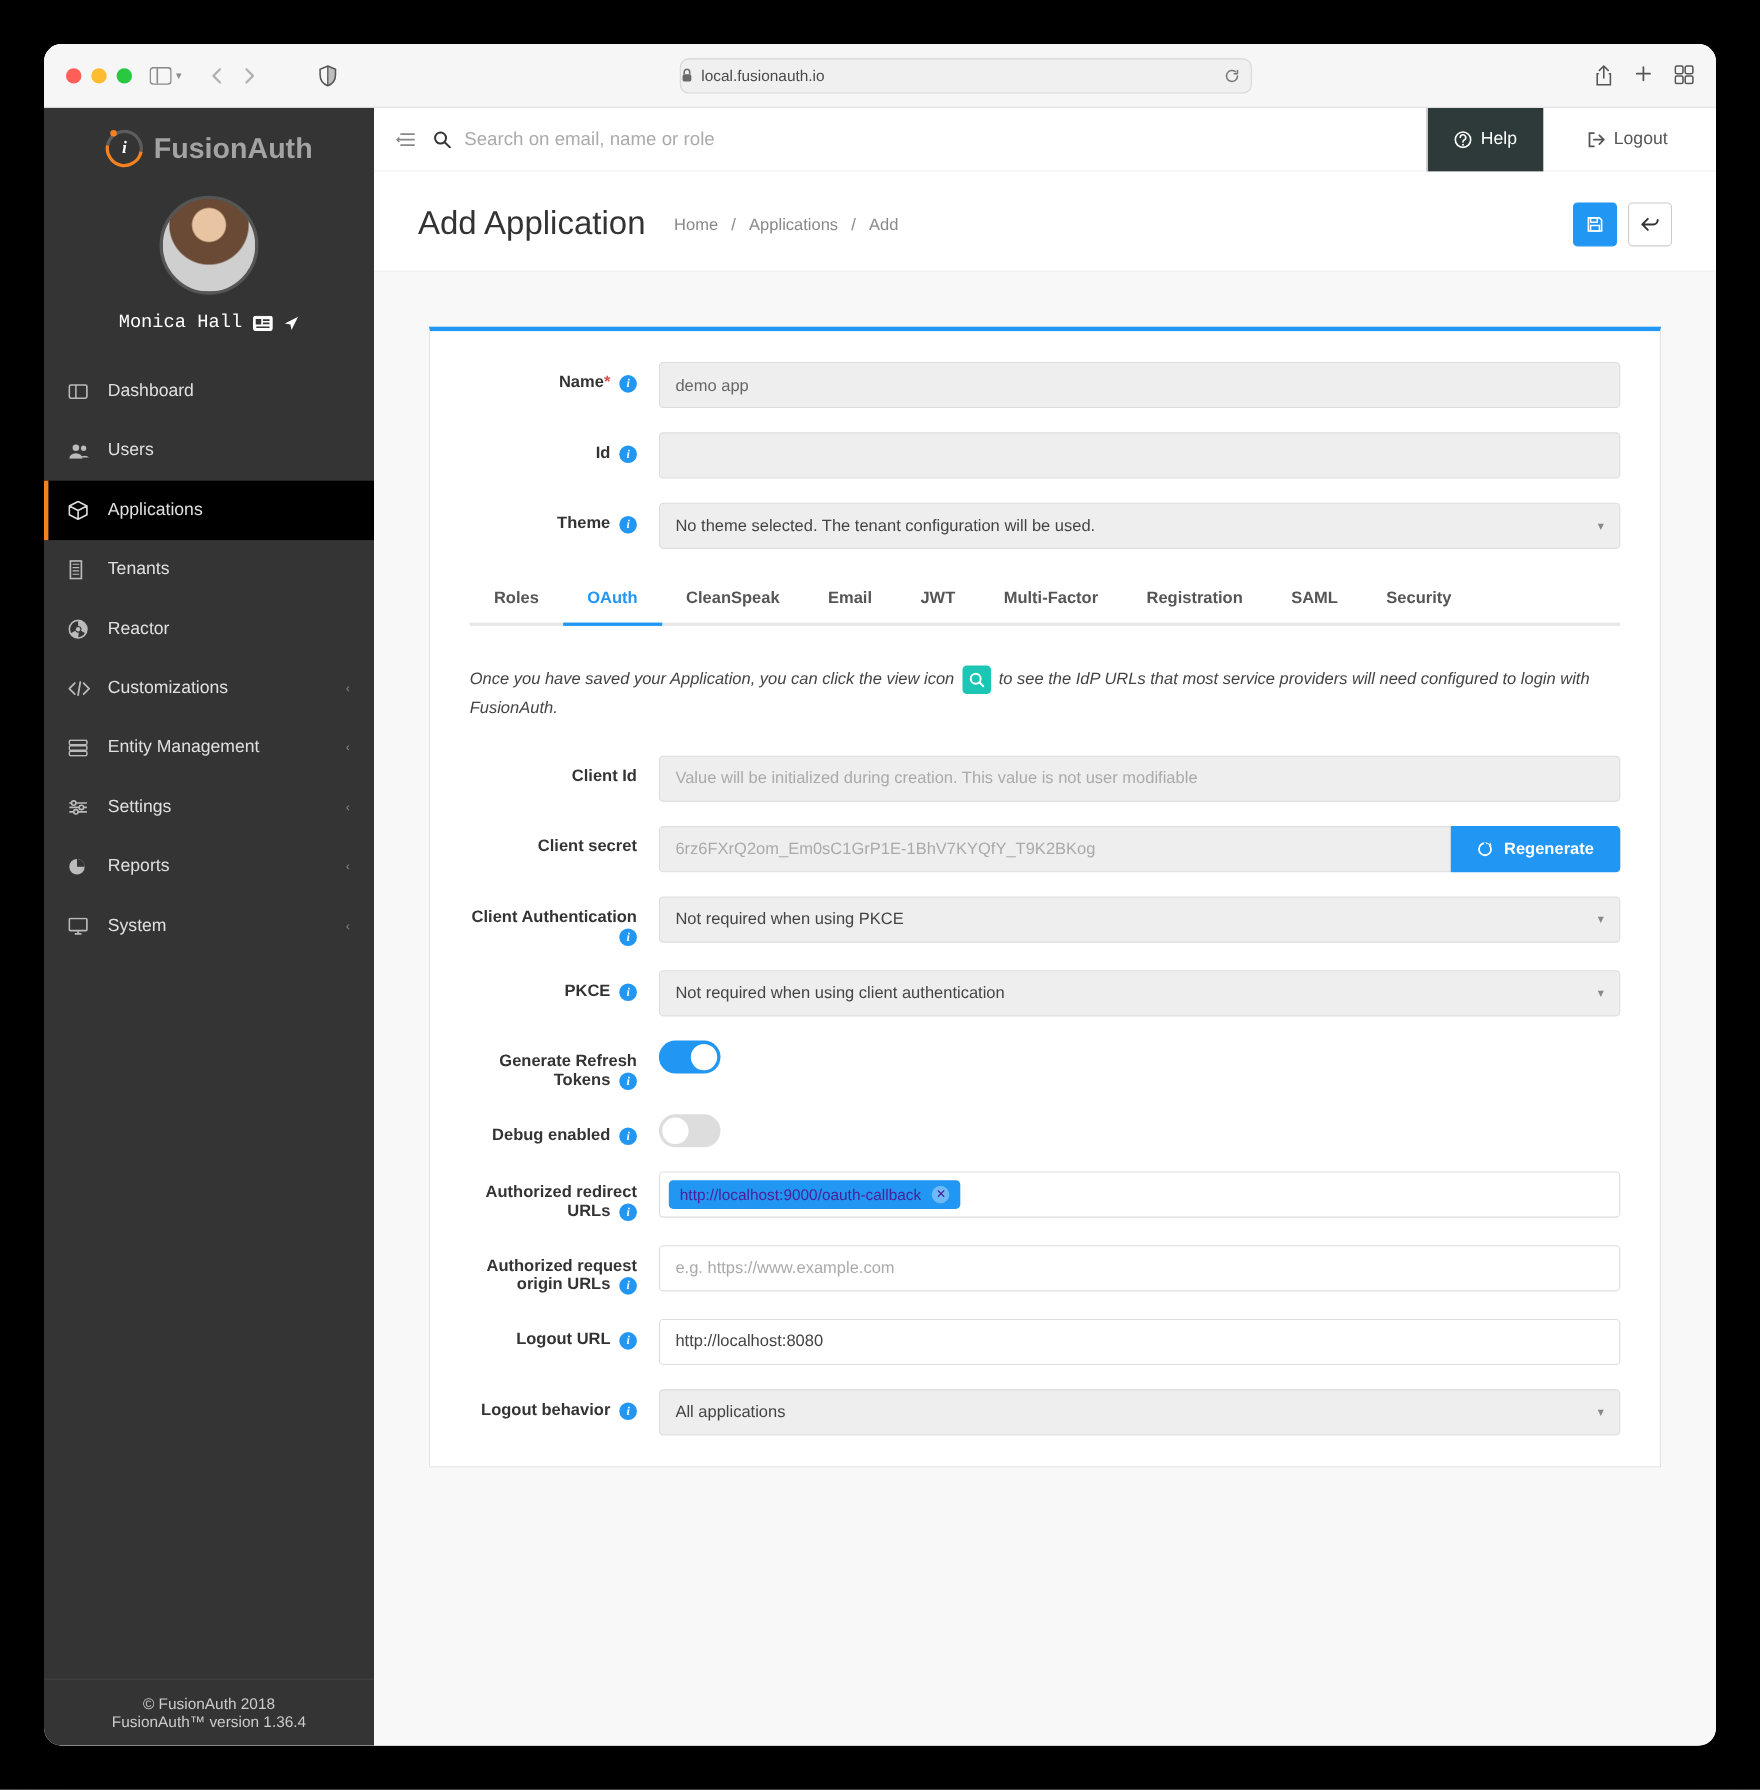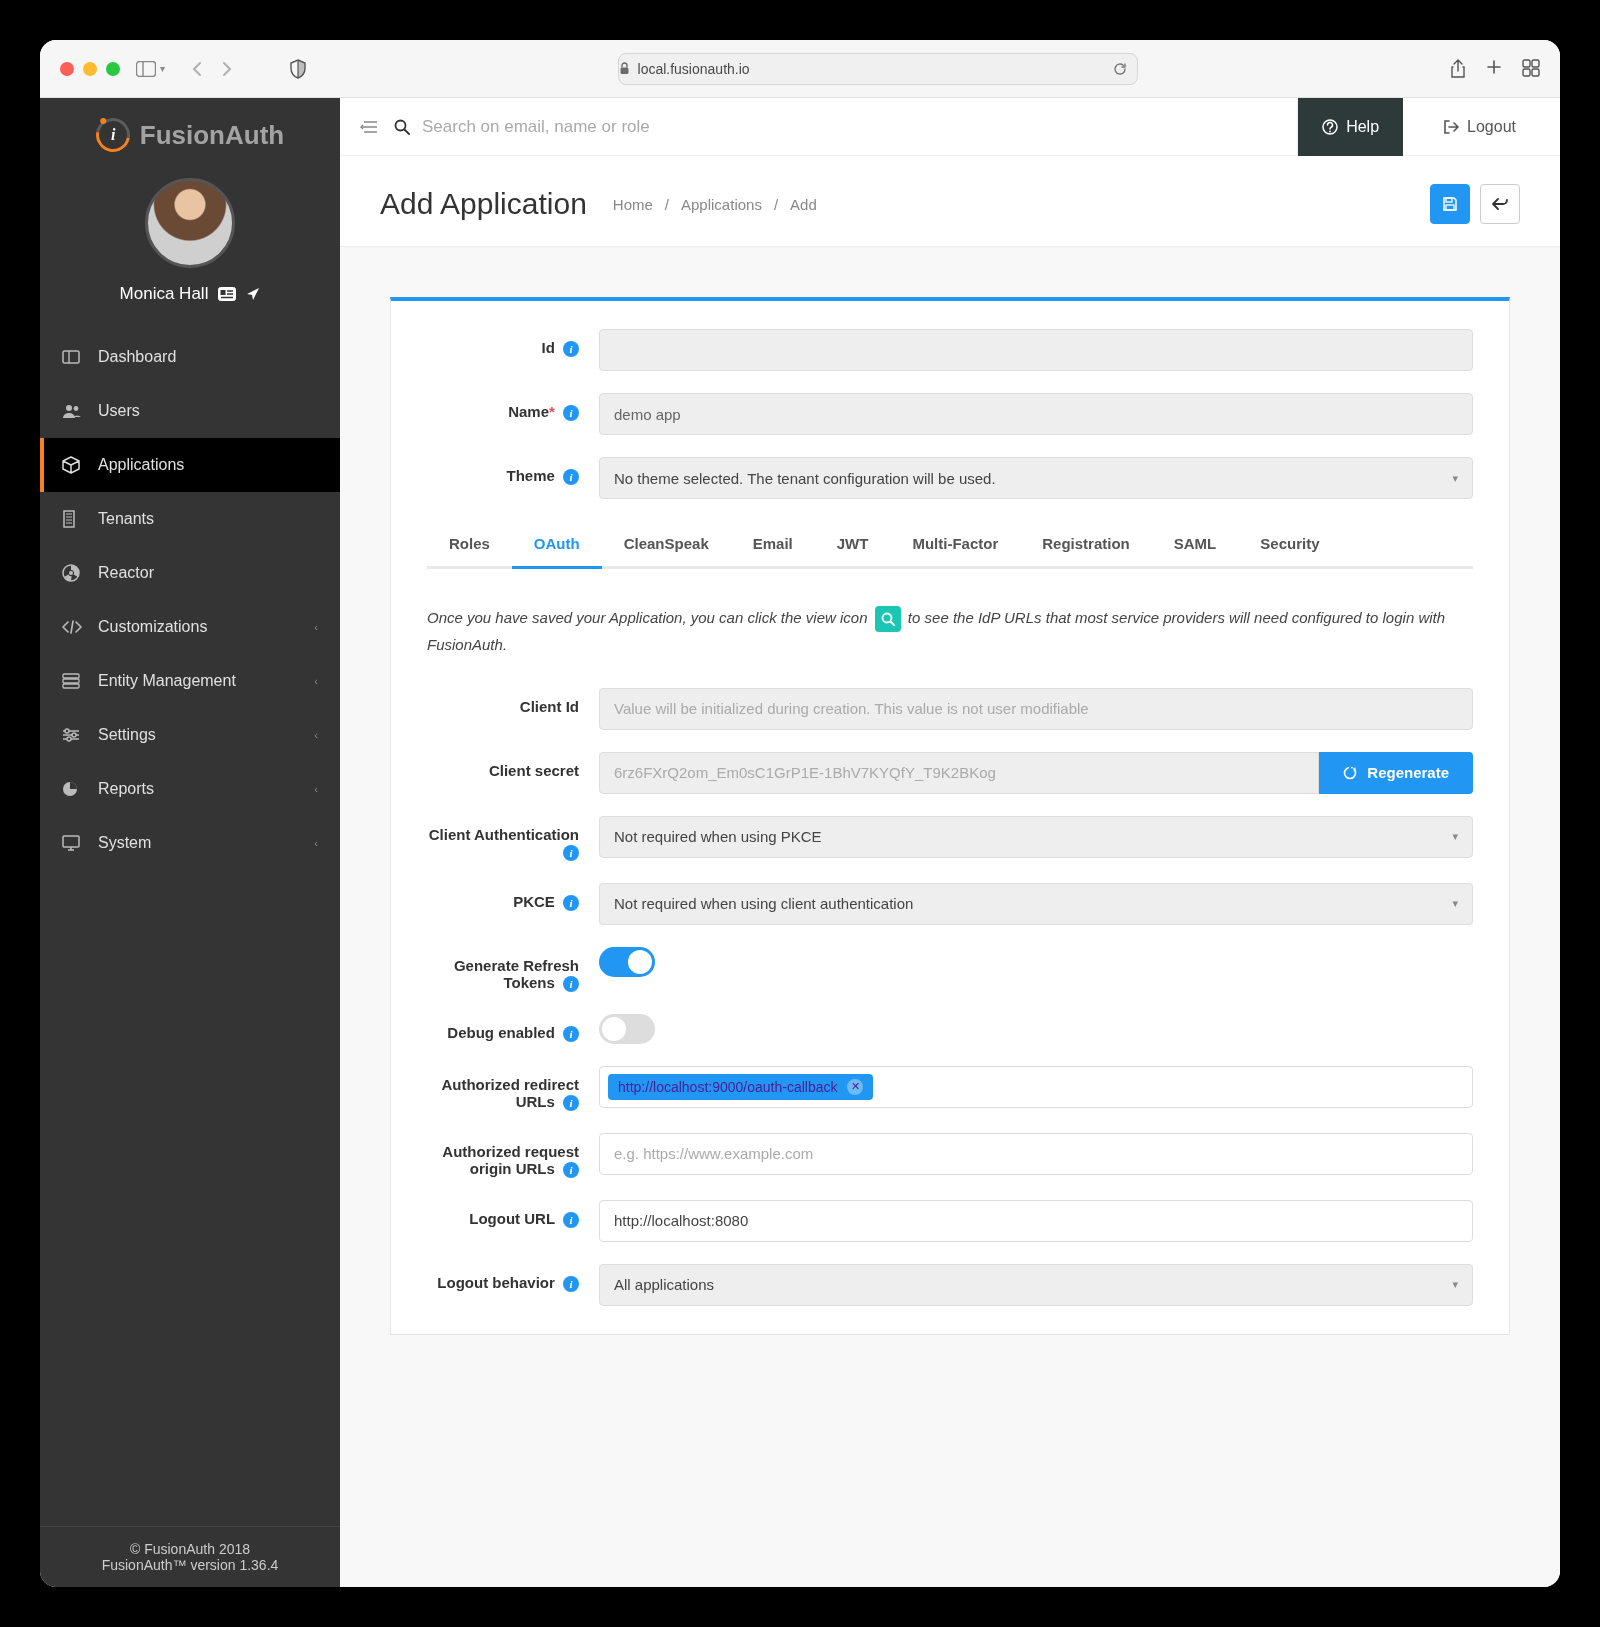--- a/index.html
+++ b/index.html
@@ -90,21 +90,21 @@
   .logo-dot { position:absolute; width:6px;height:6px;border-radius:50%; background:#f58220; top:-6px; left:50%; transform:translateX(-50%) rotate(35deg);}
   .logo-inner { transform: rotate(35deg); font-family: Georgia,serif; font-style:italic; font-size:16px;}
   .logo-text { color:#a3a3a3; font-size:26px; font-weight:600; }
   .avatar-block { text-align:center; padding: 20px 0 26px;}
   .avatar {
     width: 90px; height:90px; border-radius:50%;
     background: radial-gradient(circle at 50% 28%, #e8c4a3 0 20%, #6b4a35 22% 48%, #cfcfcf 50% 100%);
     margin: 0 auto 16px;
     border:3px solid #555;
   }
-  .user-row { display:flex; align-items:center; justify-content:center; gap:10px; color:#fff; font-size:17px;}
+  .user-row { display:flex; align-items:center; justify-content:center; gap:10px; color:#fff; font-size:17px;font-family:Liberation Mono, monospace;}
   .nav { list-style:none; flex:1; }
   .nav li {
     display:flex; align-items:center; gap:16px;
     padding: 18px 22px;
     font-size:16px;
     color:#e0e0e0;
     cursor:pointer;
     position:relative;
   }
   .nav li .chev { margin-left:auto; font-size:11px; color:#888;}
@@ -445,26 +445,26 @@
               </svg>
           </button>
         </div>
       </div>
 
       <div class="content">
         <div class="card">
           <div class="card-body">
 
             <div class="form-row">
+              <label class="form-label"><span>Name</span><span class="req">*</span> <span class="info-ico">i</span></label>
+              <div class="form-ctrl"><input class="input readonly" value="demo app" style=""></div>
+            </div>
+            <div class="form-row">
               <label class="form-label"><span>Id</span> <span class="info-ico">i</span></label>
               <div class="form-ctrl"><input class="input readonly" readonly="" value="" style=""></div>
-            </div>
-            <div class="form-row">
-              <label class="form-label"><span>Name</span><span class="req">*</span> <span class="info-ico">i</span></label>
-              <div class="form-ctrl"><input class="input readonly" value="demo app" style=""></div>
             </div>
             <div class="form-row">
               <label class="form-label"><span>Theme</span> <span class="info-ico">i</span></label>
               <div class="form-ctrl">
                 <div class="select">
                   <span>No theme selected. The tenant configuration will be used.</span>
                   <span class="caret">▾</span>
                 </div>
               </div>
             </div>

